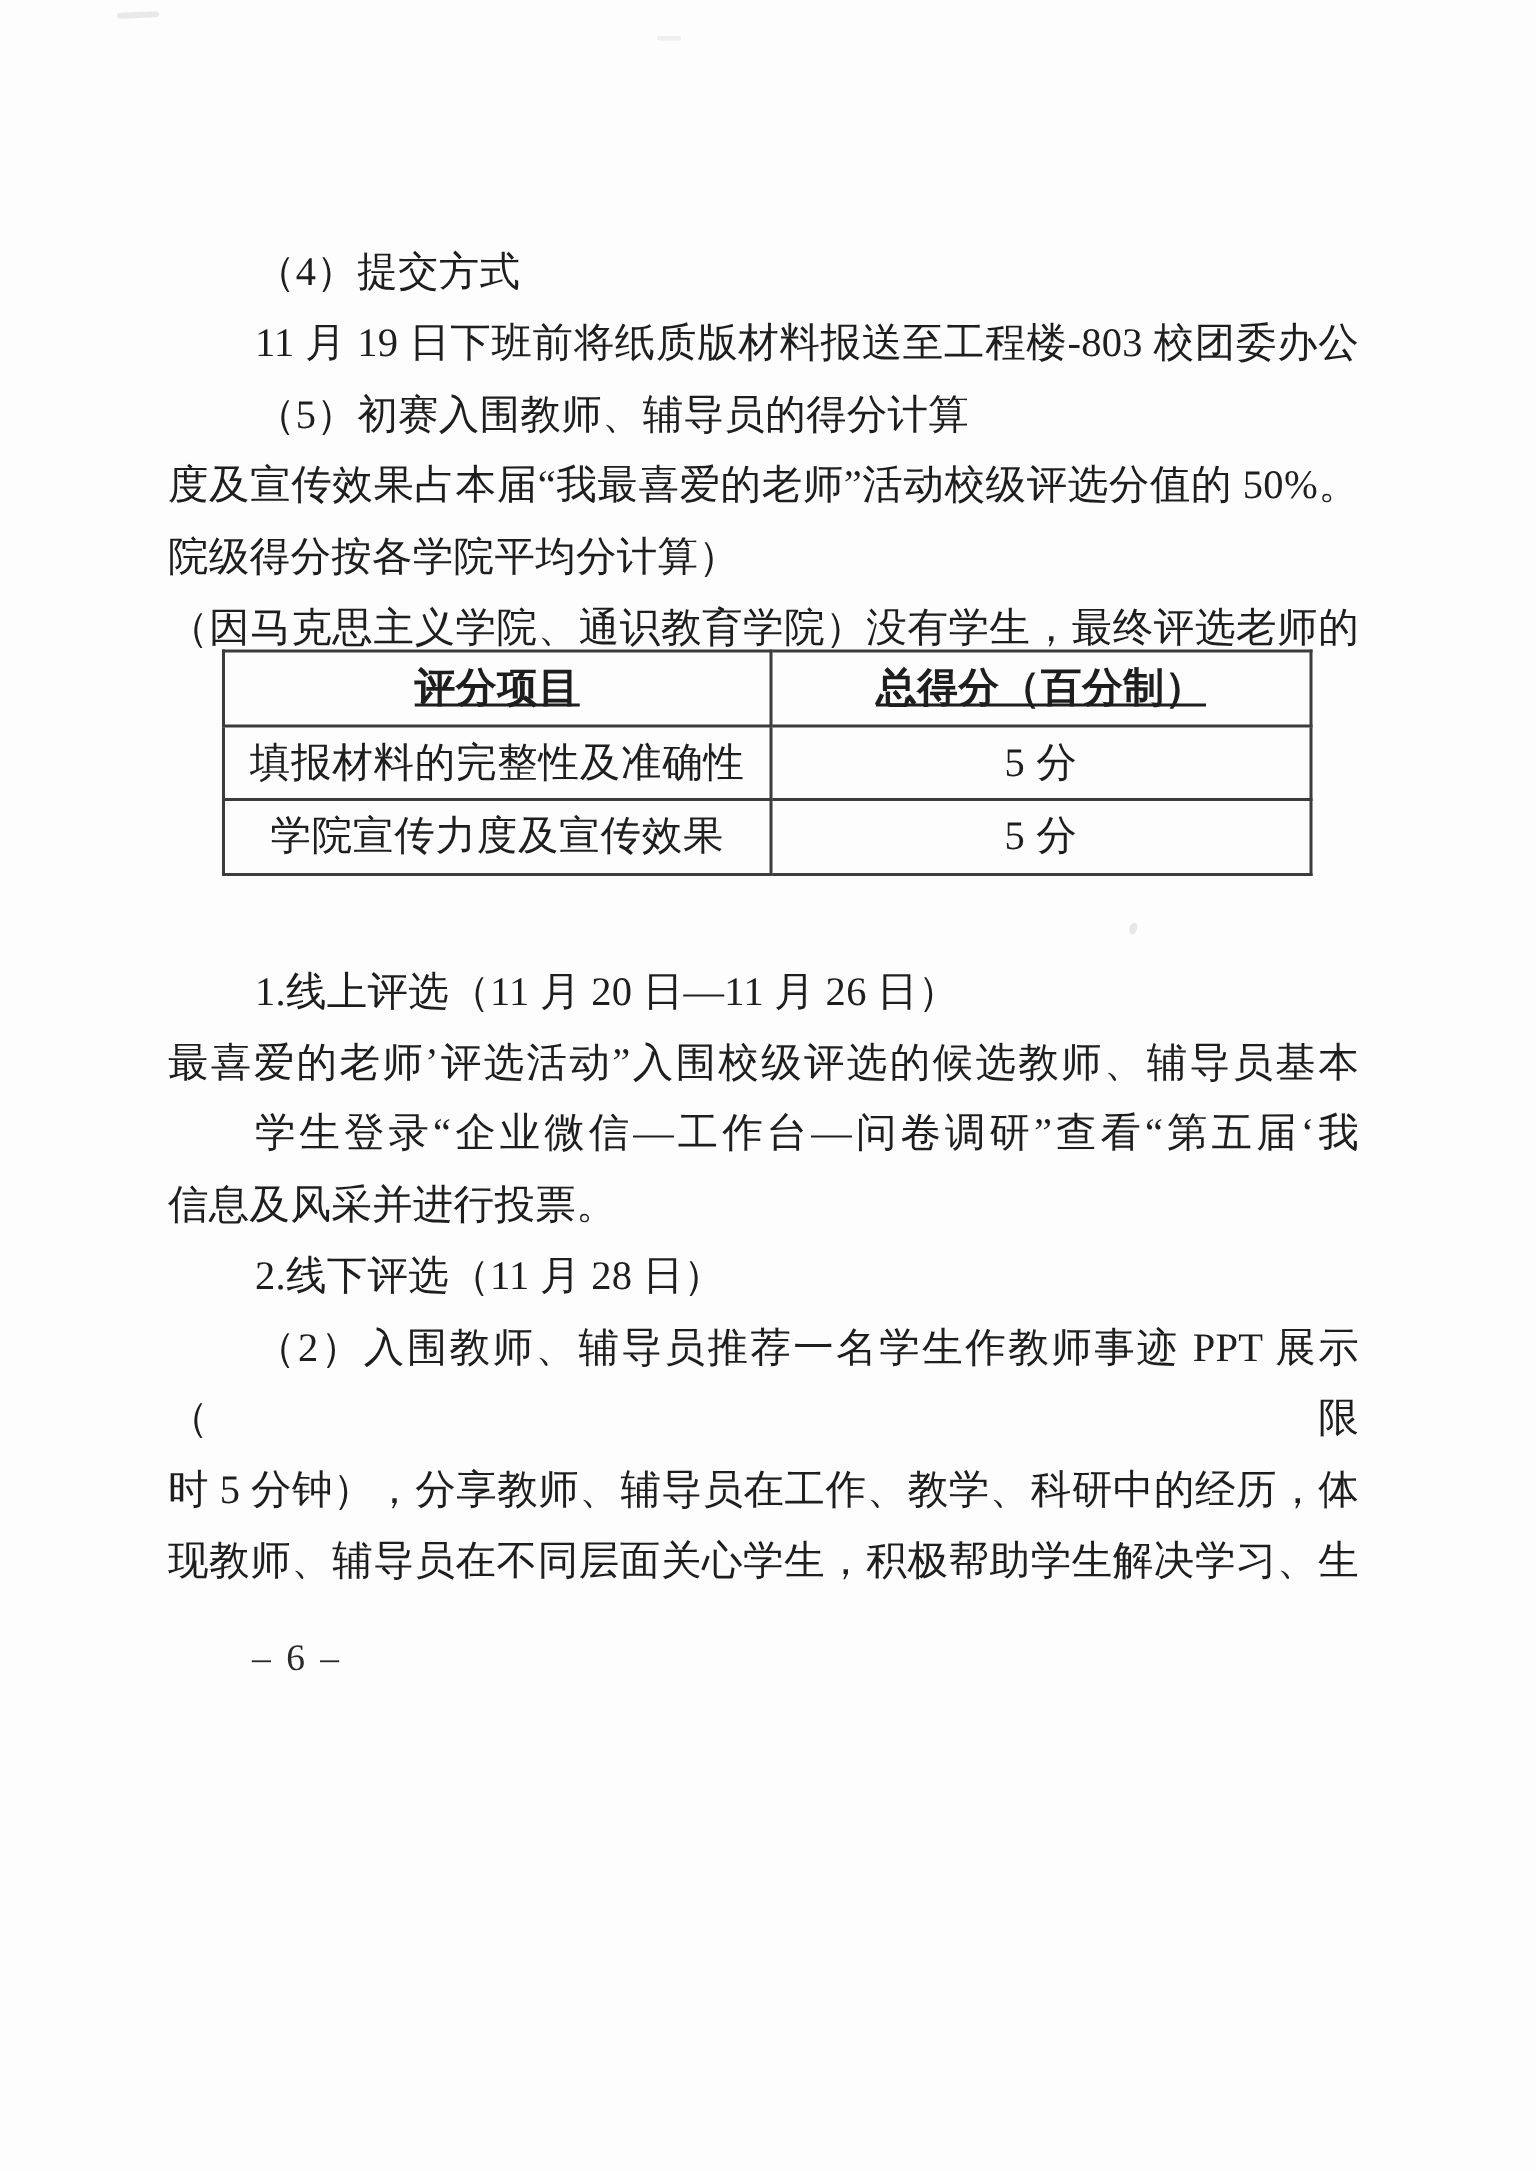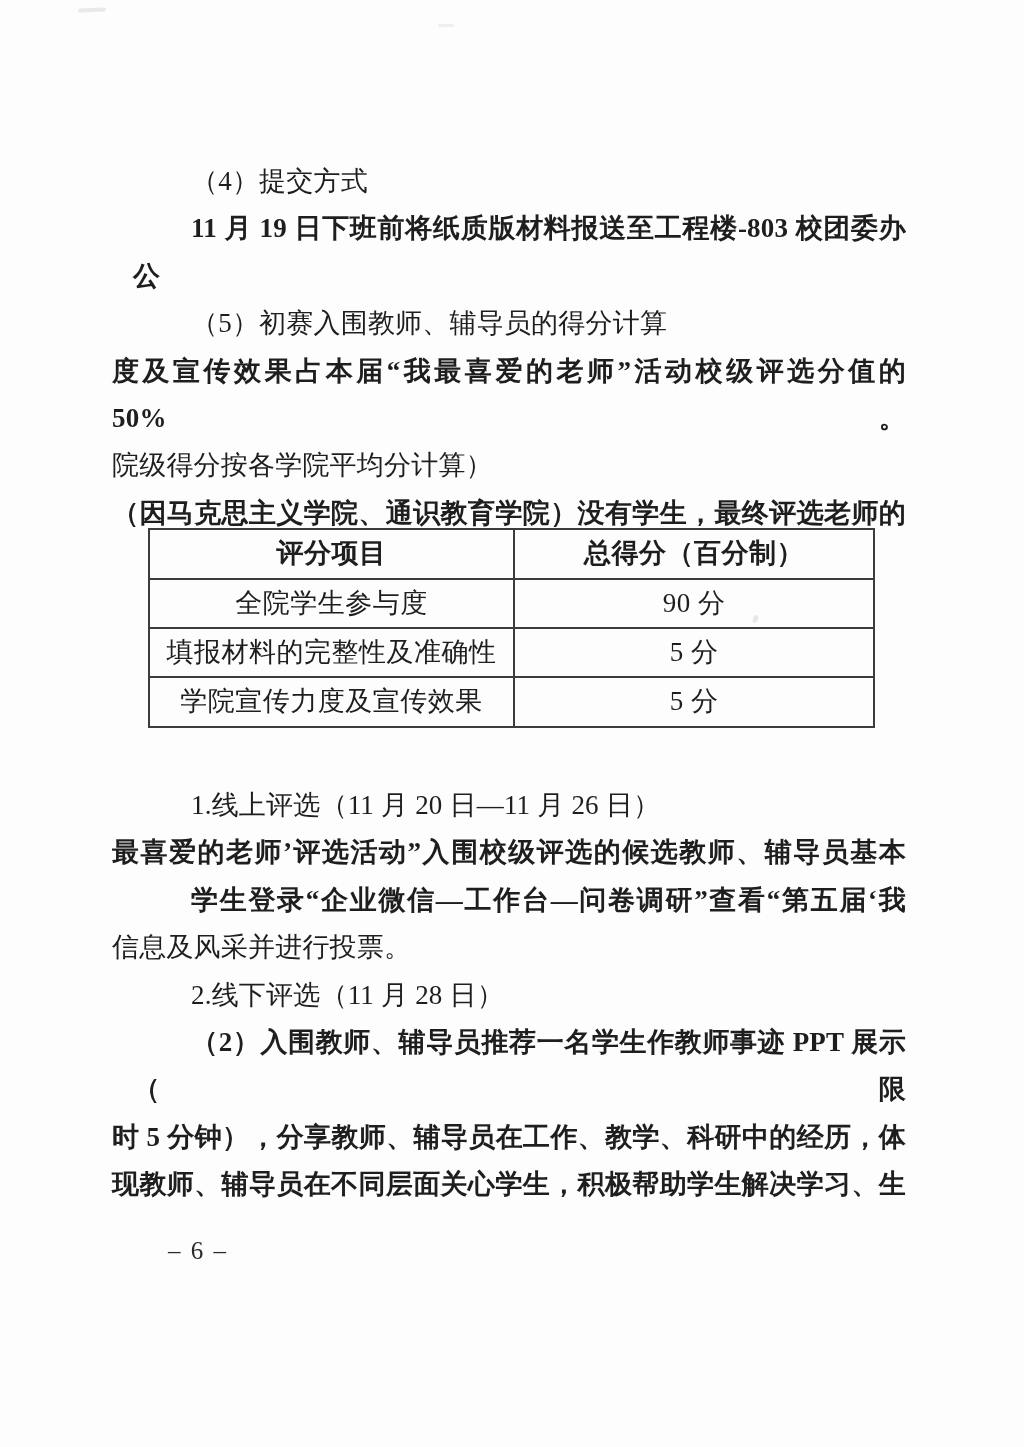--- a/index.html
+++ b/index.html
@@ -24,46 +24,45 @@
     font-size: 27px;
     line-height: 47.4px;
     letter-spacing: 0.2px;
   }
   .line {
     white-space: nowrap;
     text-align: left;
   }
   .line.indent {
     text-indent: 58px;
-    margin-left: 21px;
   }
   .line.full {
     white-space: normal;
     text-align: justify;
     text-align-last: justify;
-    font-weight: bold;
   }
   table.score {
     border-collapse: collapse;
     margin: -9px 0 54px 36px;
     width: 725px;
     table-layout: fixed;
   }
   table.score th,
   table.score td {
     border: 2px solid #3c3c3c;
     height: 46px;
     text-align: center;
     vertical-align: middle;
     font-size: 27px;
     padding: 0;
     letter-spacing: 0.5px;
   }
   table.score th {
     font-weight: bold;
+    text-decoration: underline;
   }
   table.score col.c1 { width: 365px; }
   table.score col.c2 { width: 360px; }
   .page-number {
     margin-top: 18px;
     padding-left: 56px;
     font-size: 25px;
     letter-spacing: 2px;
     color: #2a2a2a;
   }
@@ -102,24 +101,20 @@
           <col class="c2">
         </colgroup>
       <thead>
         <tr>
           <th>评分项目</th>
           <th>总得分（百分制）</th>
         </tr>
       </thead>
       <tbody id="score-table-body">
           <tr>
-            <td>全院学生参与度</td>
-            <td>90 分</td>
-          </tr>
-          <tr>
             <td>填报材料的完整性及准确性</td>
             <td>5 分</td>
           </tr>
           <tr>
             <td>学院宣传力度及宣传效果</td>
             <td>5 分</td>
           </tr>
         </tbody>
     </table>
 

